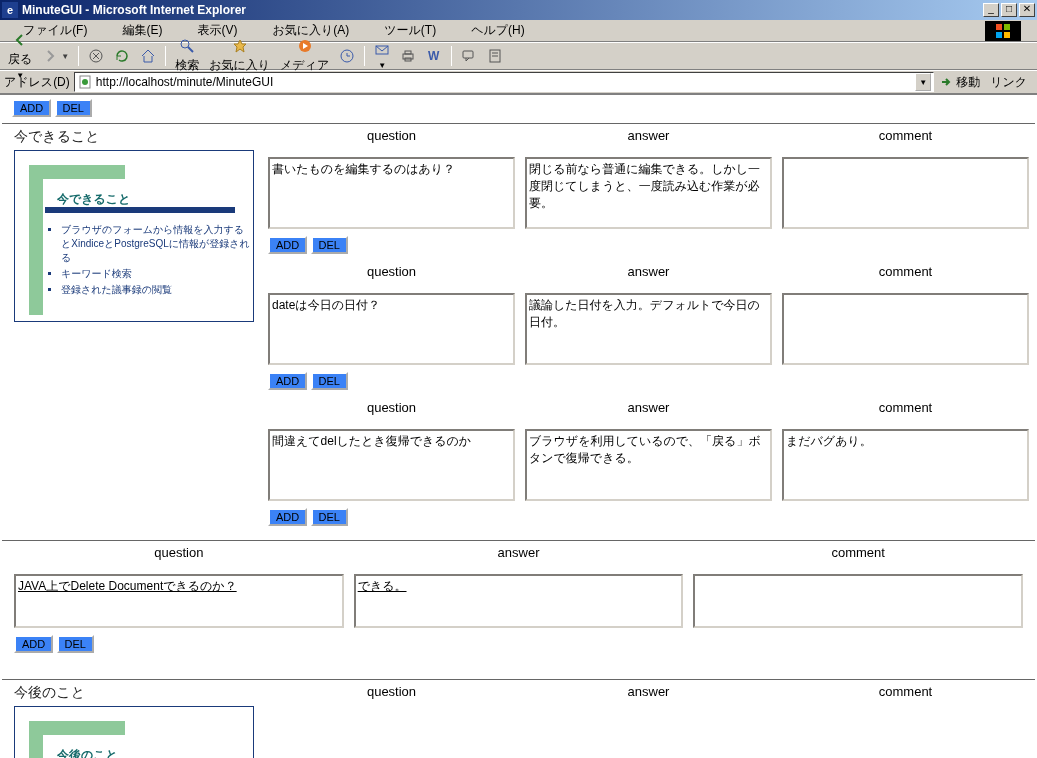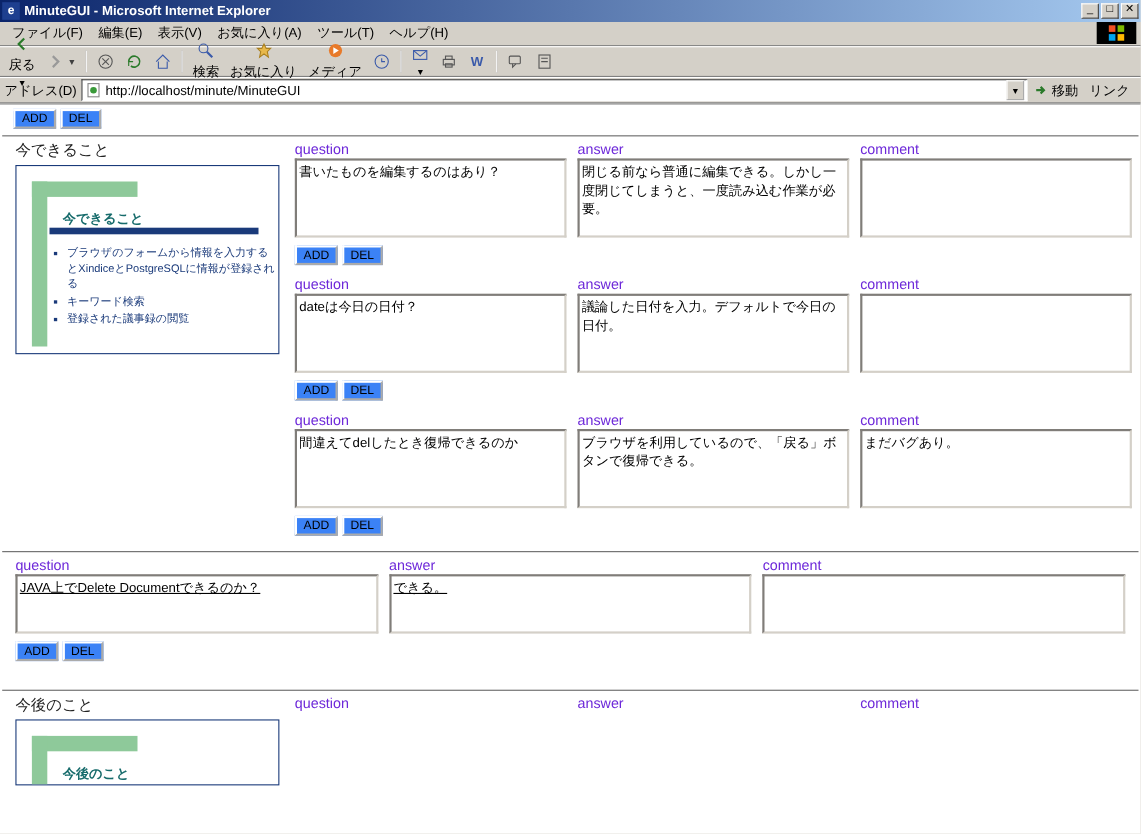--- a/index.html
+++ b/index.html
@@ -29,23 +29,24 @@
 .titlebar .winbtn {
   width: 16px; height: 14px; background: #d4d0c8;
   border: 1px solid #fff; border-right-color: #404040; border-bottom-color: #404040;
   margin-left: 2px; font-size: 10px; line-height: 10px; text-align: center;
   color: #000; font-family: Arial;
 }
 .menubar {
   background: #d4d0c8;
   height: 22px;
   display: flex;
-  align-items: flex-start;
-  padding: 0 4px;
+  align-items: center;
+  padding: 0 16px;
   border-bottom: 1px solid #808080;
+  gap: 21px;
 }
 .menubar .menuitem { padding: 2px 7px; }
 .menubar .logo {
   margin-left: auto;
   width: 36px; height: 20px;
   background: #000;
   display: flex; align-items: center; justify-content: center;
 }
 .menubar .logo svg { width: 16px; height: 16px; }
 .toolbar {
@@ -168,22 +169,23 @@
   padding: 4px 6px;
 }
 .qac-row {
   display: flex;
   gap: 10px;
   margin-bottom: 4px;
 }
 .qac-col { flex: 1; }
 .qac-label {
   font-size: 13px;
-  color: #6d28d9;
-  margin-bottom: 1px;
+  color: #000000;
+  margin-bottom: 14px;
+  text-align: center;
 }
 .ta {
   width: 100%;
   height: 72px;
   font-family: inherit;
   font-size: 12px;
   resize: none;
   border: 2px inset #d4d0c8;
   background: #fff;
   padding: 2px;

